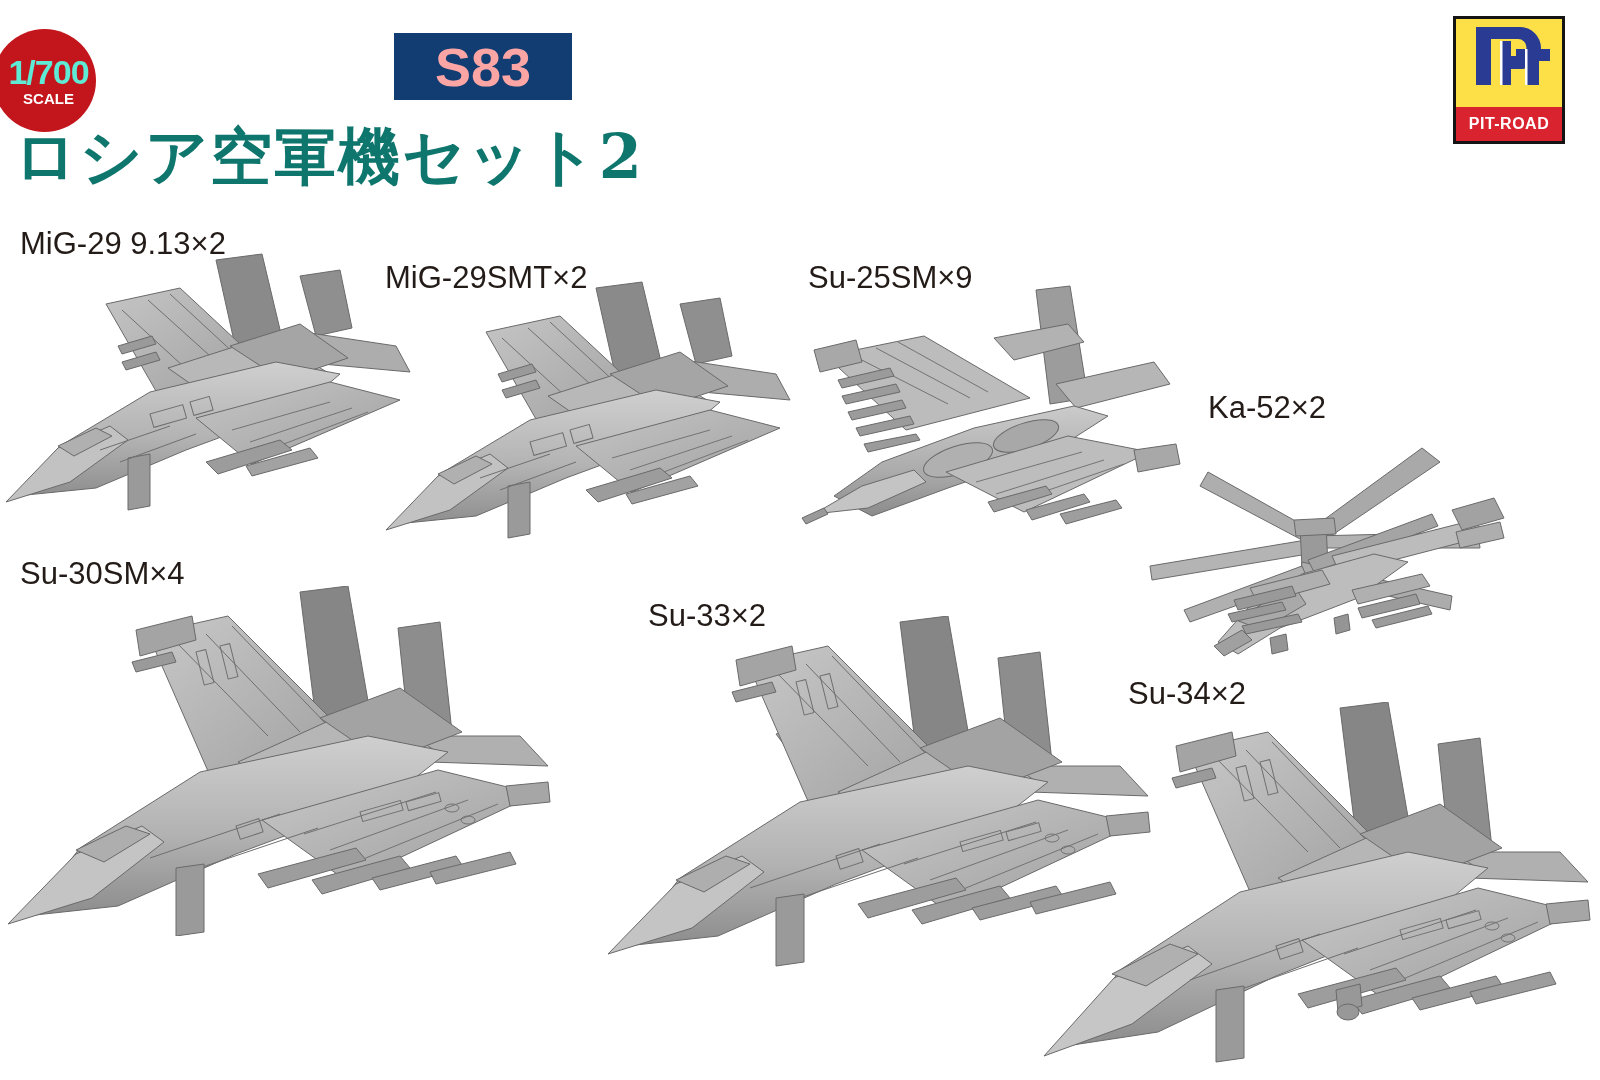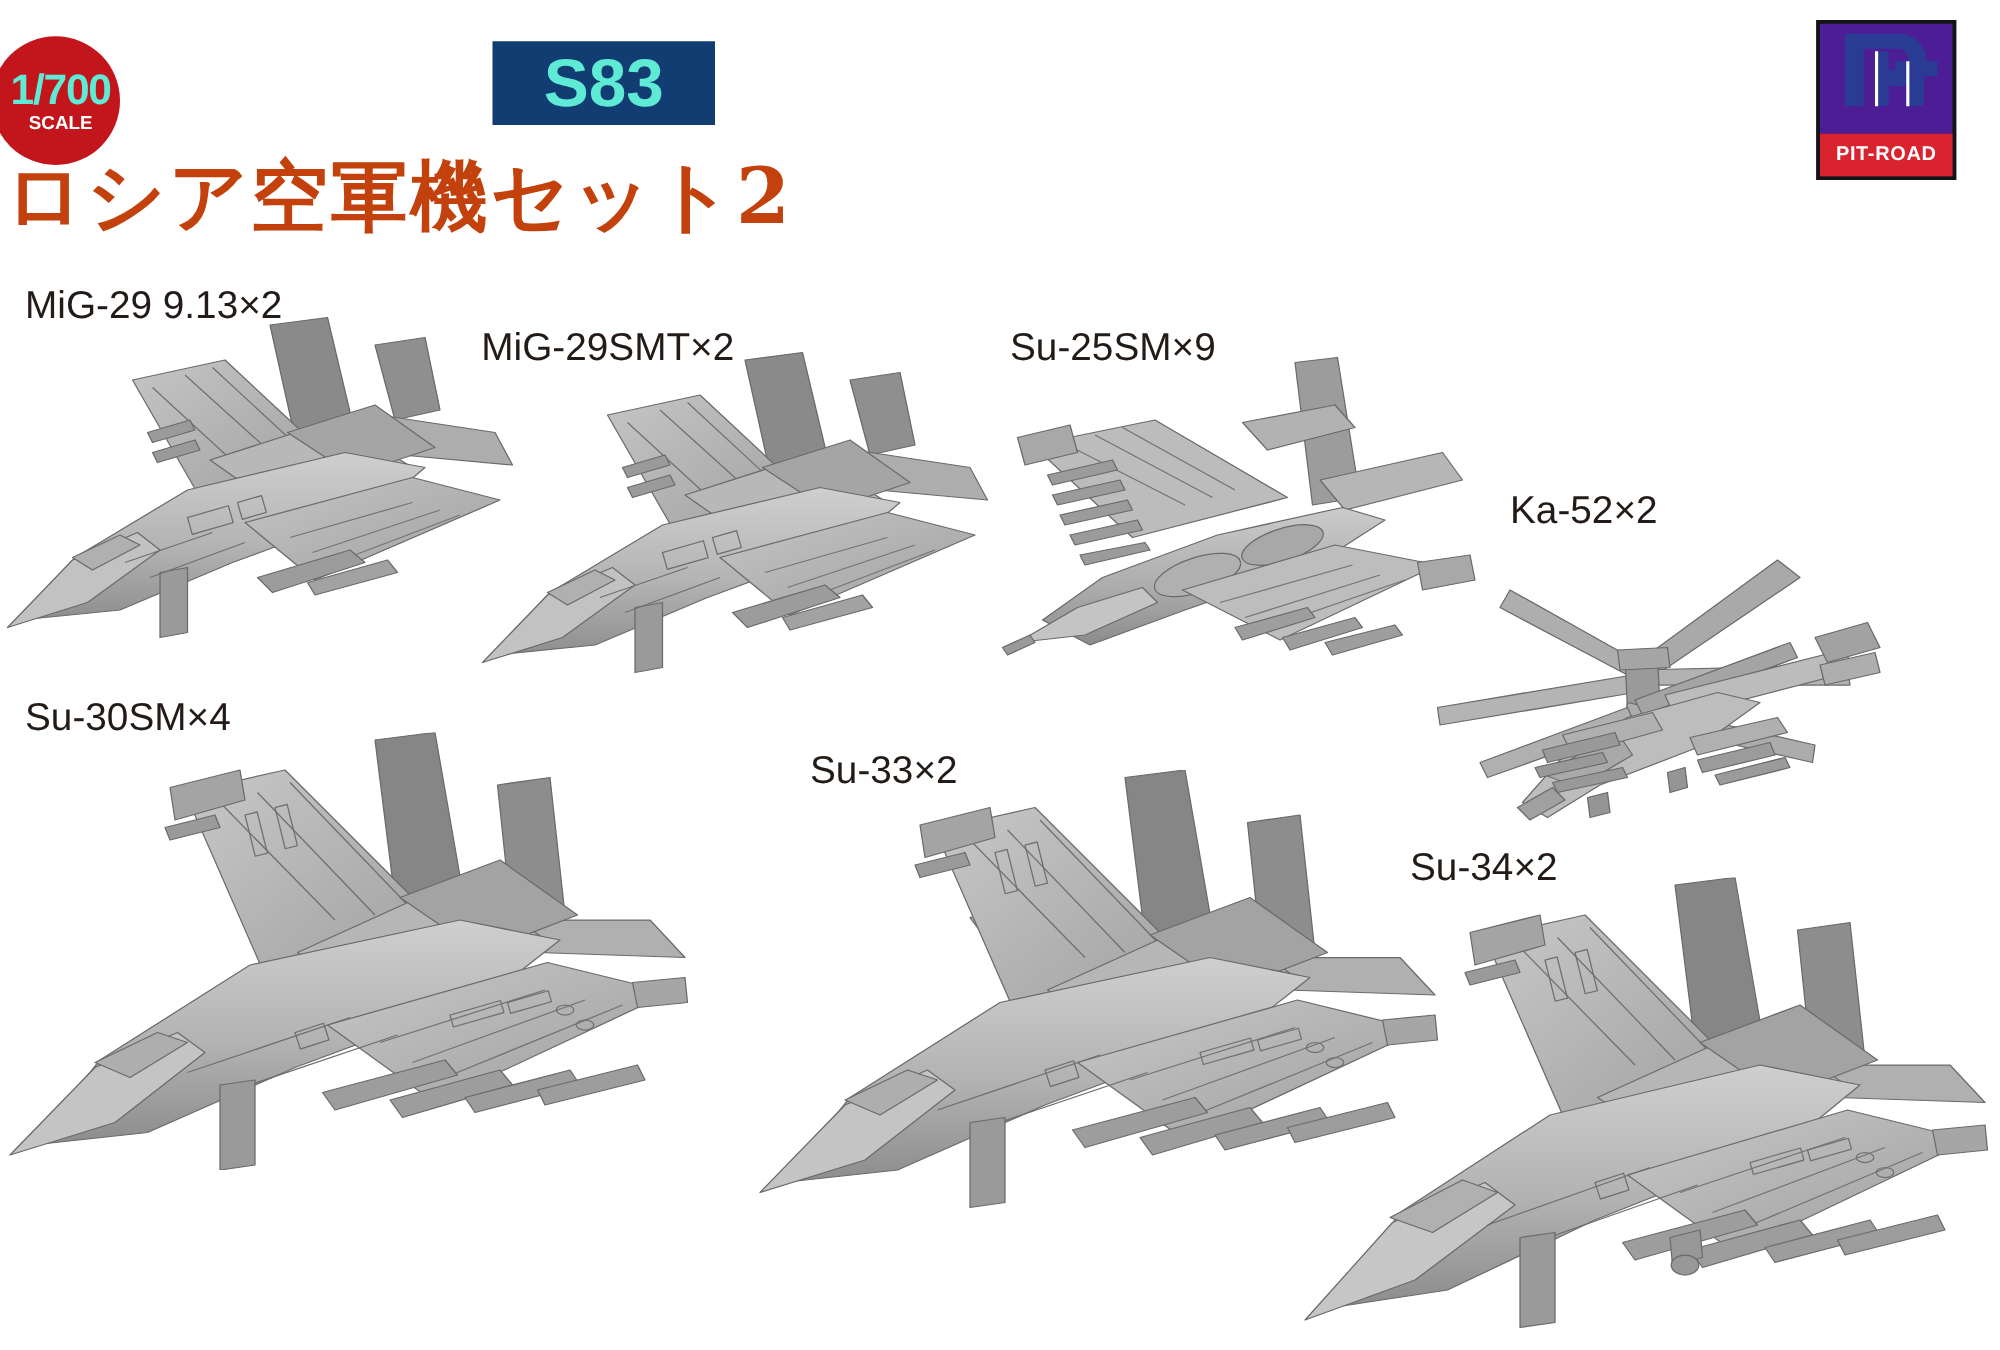--- a/index.html
+++ b/index.html
@@ -45,35 +45,35 @@
     font-family:"Liberation Sans",sans-serif;letter-spacing:0px;
     transform:translateX(4px);
   }
 
   .code-badge{
     position:absolute;left:394px;top:33px;width:178px;height:67px;
     background:#123d72;
     display:flex;align-items:center;justify-content:center;
   }
   .code-badge span{
-    color:#5eead4;font-size:54px;font-weight:bold;letter-spacing:0px;
+    color:#fca5a5;font-size:54px;font-weight:bold;letter-spacing:0px;
     font-family:"Liberation Sans",sans-serif;line-height:1;
   }
 
   .title{
-    position:absolute;left:4px;top:126px;
+    position:absolute;left:14px;top:126px;
     font-family:"DejaVu Serif","Liberation Serif",serif;
-    font-size:62px;font-weight:bold;color:#c2410c;letter-spacing:2px;
+    font-size:62px;font-weight:bold;color:#0f766e;letter-spacing:2px;
     white-space:nowrap;line-height:1;
   }
 
   
   .logo{
     position:absolute;left:1453px;top:16px;width:112px;height:128px;
-    border:3px solid #141414;background:#4c1d95;box-sizing:border-box;
+    border:3px solid #141414;background:#fde047;box-sizing:border-box;
   }
   .logo .mark{position:absolute;left:0;top:0;width:100%;height:74px;}
   .logo .band{
     position:absolute;left:0;bottom:0;width:100%;height:34px;
     background:#d9232e;display:flex;align-items:center;justify-content:center;
   }
   .logo .band span{
     color:#ffffff;font-size:16px;font-weight:bold;letter-spacing:.5px;
     font-family:"Liberation Sans",sans-serif;
   }

